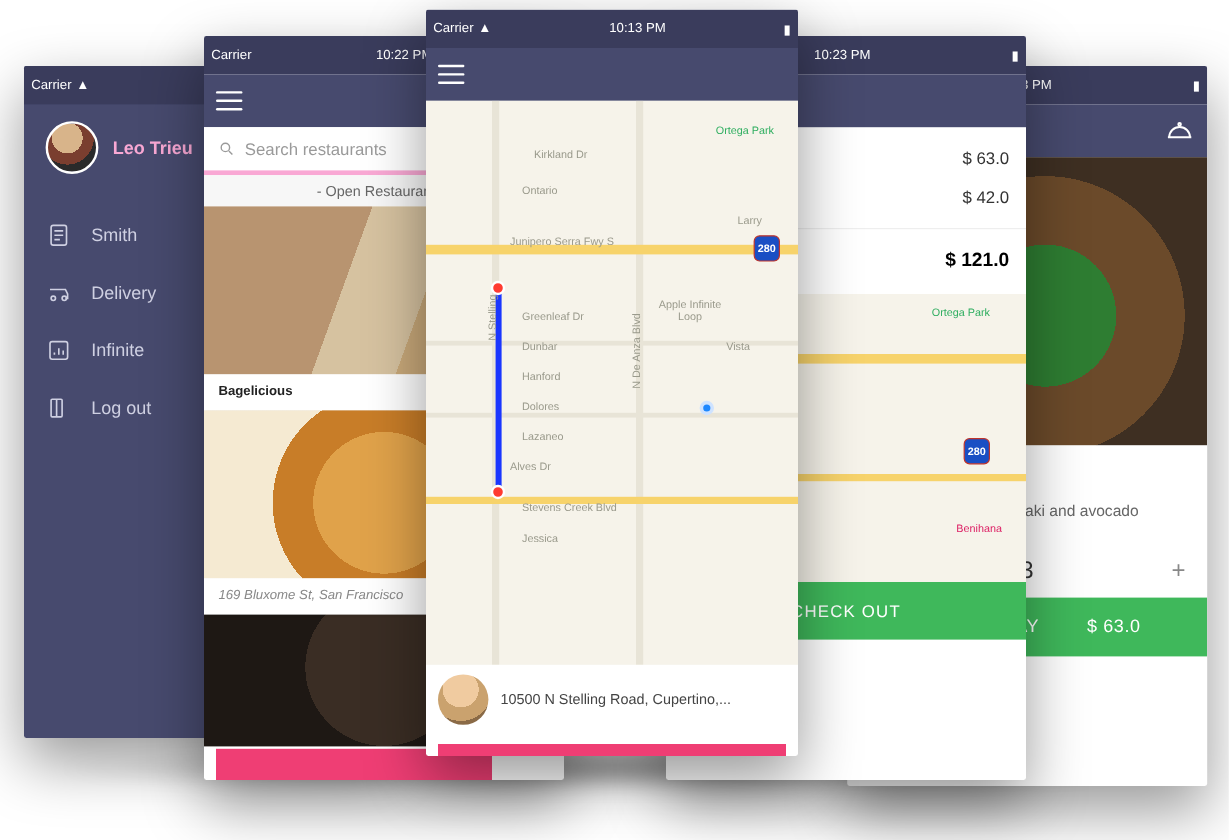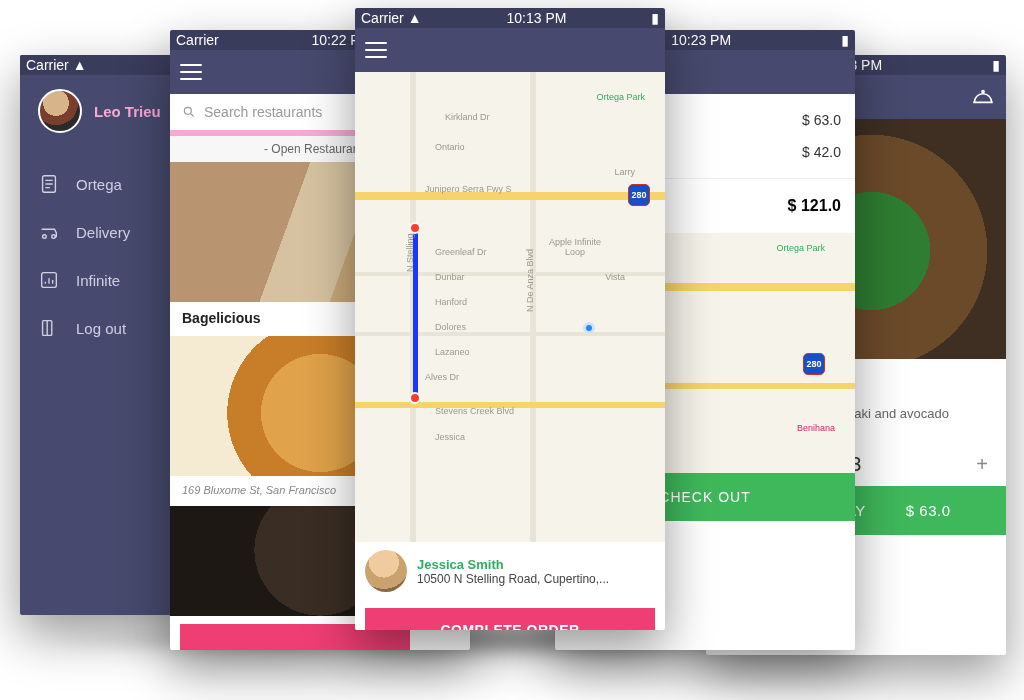--- a/index.html
+++ b/index.html
@@ -1,39 +1,39 @@
 <!DOCTYPE html>
 <html><head>
 <meta charset="utf-8">
 <style>
   * { box-sizing: border-box; margin: 0; padding: 0; font-family: -apple-system, BlinkMacSystemFont, "Helvetica Neue", sans-serif; }
   body { width: 1024px; height: 700px; background: #fff; position: relative; overflow: hidden; }
   .stage { position: relative; width: 1024px; height: 700px; }
   .phone { position: absolute; width: 300px; border-radius: 2px; box-shadow: 0 20px 50px rgba(0,0,0,0.4); overflow: hidden; background:#fff; }
-  .statusbar { height: 20px; background: #3a3c5c; color: #fff; display: flex; align-items: center; justify-content: space-between; padding: 4px 6px; font-size: 14px; }
+  .statusbar { height: 20px; background: #3a3c5c; color: #fff; display: flex; align-items: center; justify-content: space-between; padding: 16px 6px; font-size: 11px; }
   .statusbar .left, .statusbar .right { display:flex; align-items:center; gap:4px; }
   .navbar { height: 44px; background: #474a6e; color: #fff; display: flex; align-items: center; padding: 0 10px; }
   .hamburger { width: 22px; height: 16px; display:flex; flex-direction:column; justify-content:space-between; cursor:pointer; }
   .hamburger span { display:block; height:2px; background:#fff; border-radius:1px; }
   
   #p1 { left: 20px; top: 55px; height: 560px; z-index: 1; background:#474a6e; }
   #p1 .profile { display:flex; align-items:center; gap:12px; padding: 14px 18px 20px; }
   #p1 .avatar { width:44px; height:44px; border-radius:50%; border:2px solid #fff; background: radial-gradient(circle at 40% 30%, #d8b48a 0 35%, #7a3e2f 35% 60%, #2a2a2a 60%); }
   #p1 .uname { color:#f9a8d4; font-weight:600; font-size:15px; }
   #p1 .menu { padding: 20px 18px; display:flex; flex-direction:column; gap:26px; }
   #p1 .mi { display:flex; align-items:center; gap:16px; color:#cfd0e2; font-size:15px; cursor:pointer; }
   #p1 .mi .ic { width:22px; height:22px; display:flex; align-items:center; justify-content:center; }
   
   #p2 { left: 170px; top: 30px; height: 620px; z-index: 2; }
-  #p2 .search { background:#fff; padding:10px 12px; color:#9a9a9a; font-size:14px; display:flex; align-items:center; gap:8px; border-bottom:6px solid #f9a8d4; }
+  #p2 .search { background:#fff; padding:10px 12px; color:#9a9a9a; font-size:14px; display:flex; align-items:center; gap:8px; border-bottom:4px solid #f9a8d4; }
   #p2 .section { text-align:center; font-size:12px; color:#666; padding:6px 0; background:#f7f7f7; }
   #p2 .card { position:relative; }
   #p2 .card .img { width:100%; height:140px; }
   #p2 .card .meta { background:#fff; padding:8px 12px 10px; box-shadow:0 1px 2px rgba(0,0,0,0.1); }
-  #p2 .card .title { font-weight:700; font-size:14px; color:#222; }
+  #p2 .card .title { font-weight:700; font-size:11px; color:#222; }
   #p2 .card .addr { font-size:11px; color:#888; font-style:italic; }
   .img-bagel { background: linear-gradient(110deg,#b89470 0 40%, #d6c2a0 40% 60%, #c9a97a 60%); }
   .img-fresh { background: radial-gradient(circle at 50% 55%, #e0a24a 0 35%, #c87d28 35% 55%, #f5ead2 55%); }
   .img-dark { background: radial-gradient(circle at 50% 40%, #3a2d24 0 40%, #1e1814 40%); height:110px; }
   
   #p3 { left: 355px; top: 8px; height: 622px; width: 310px; z-index: 5; }
   #p3 .map { position:relative; width:100%; height:470px; background:#f6f3ea; overflow:hidden; }
   #p3 .map .hwy { position:absolute; left:0; right:0; height:8px; background:#f7d36b; top:120px; }
   #p3 .map .hwy2 { position:absolute; left:0; right:0; height:6px; background:#f7d36b; top:330px; }
   #p3 .map .road { position:absolute; background:#e8e4d7; }
@@ -92,21 +92,21 @@
       <div class="uname">Leo Trieu</div>
     </div>
     <div class="menu">
       <div class="mi">
         <span class="ic">
             <svg width="22" height="22" viewBox="0 0 24 24" fill="none" stroke="#cfd0e2" stroke-width="1.5">
               <rect x="5" y="3" width="14" height="18" rx="2"></rect>
               <path d="M8 8h8M8 12h8M8 16h5"></path>
             </svg>
           </span>
-        <span>Ortega</span>
+        <span>Smith</span>
       </div>
       <div class="mi">
         <span class="ic">
             <svg width="22" height="22" viewBox="0 0 24 24" fill="none" stroke="#cfd0e2" stroke-width="1.5">
               <path d="M4 9h14l2 4v4h-2"></path>
               <circle cx="7" cy="17" r="2"></circle>
               <circle cx="17" cy="17" r="2"></circle>
             </svg>
           </span>
         <span>Delivery</span>
@@ -280,20 +280,19 @@
       <div class="label" style="left:70px; top:300px;">Alves Dr</div>
       <div class="label" style="right:60px; top:165px; text-align:center; width:60px;">Apple Infinite Loop</div>
       <div class="label" style="left:170px; top:240px; transform:rotate(-90deg); transform-origin:left top;">N De Anza Blvd</div>
       <div class="label" style="left:50px; top:200px; transform:rotate(-90deg); transform-origin:left top;">N Stelling</div>
       <div class="label" style="right:40px; top:200px;">Vista</div>
       <div class="label" style="right:30px; top:95px;">Larry</div>
     </div>
     <div class="driver">
       <div class="dav"></div>
       <div>
-        <div class="dn">Jessica Smith</div>
         <div class="da">10500 N Stelling Road, Cupertino,...</div>
       </div>
     </div>
     <div class="cta"><span>COMPLETE ORDER</span></div>
   </div>
 
 </div>
 
 </body></html>

